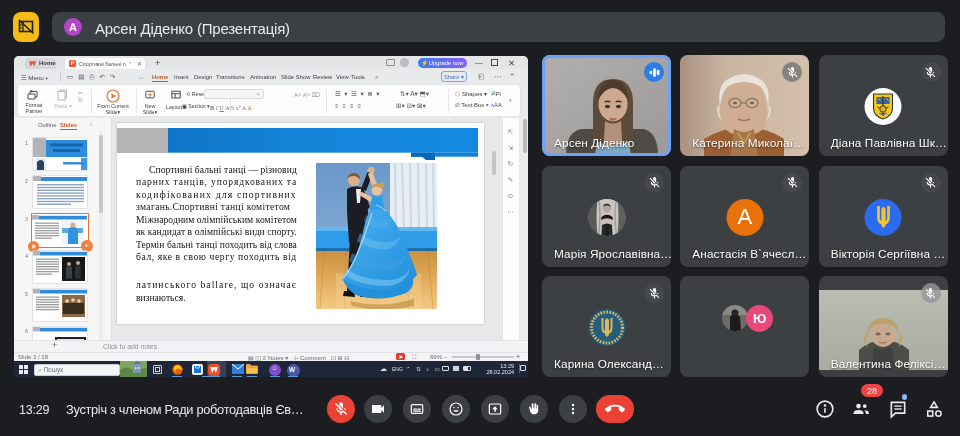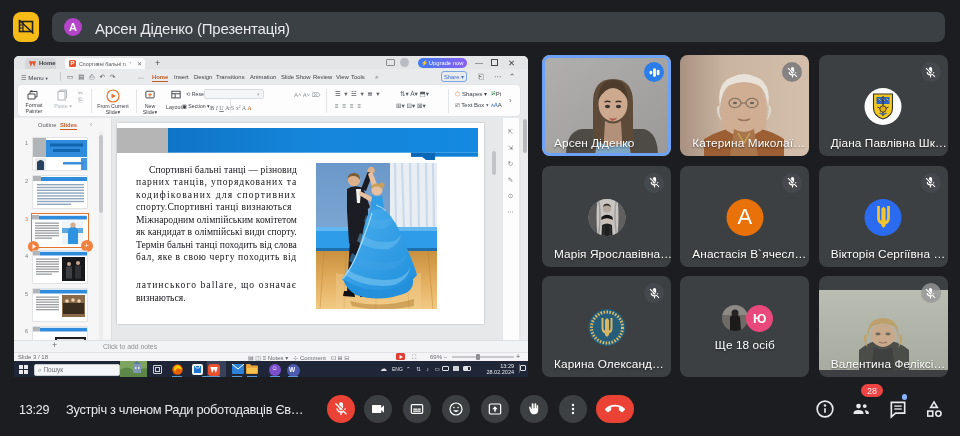--- a/index.html
+++ b/index.html
@@ -297,21 +297,21 @@
         <rect x="0" y="0" width="310" height="24.7" fill="url(#bband)"></rect>
         <rect x="243" y="24.7" width="67" height="4" fill="#1080d6"></rect>
         <path d="M243 24.7 L267 24.7 L267 32 L258 32 L254 28.7 L243 28.7 Z" fill="#0a67b8"></path>
       </svg>
 
       <div class="abs" id="slidetext" style="left:19px;top:41px;width:161px;font-family:'Liberation Serif',serif;font-size:9.6px;
         line-height:12.42px;color:#15151a;">
         <div style="padding-left:13px;letter-spacing:.08px;">Спортивні бальні танці — різновид</div>
         <div style="letter-spacing:.84px;">парних танців, упорядкованих та</div>
         <div style="letter-spacing:1.21px;">кодифікованих для спортивних</div>
-        <div style="letter-spacing:.32px;">спорту.Спортивні танці визнаються</div>
+        <div style="letter-spacing:.32px;">змагань.Спортивні танці комітетом</div>
         <div style="letter-spacing:.06px;">Міжнародним олімпійським комітетом</div>
         <div style="letter-spacing:.06px;">як кандидат в олімпійські види спорту.</div>
         <div style="letter-spacing:.03px;">Термін бальні танці походить від слова</div>
         <div style="letter-spacing:.58px;">бал, яке в свою чергу походить від</div>
         <div style="letter-spacing:1.06px;margin-top:16px;">латинського ballare, що означає</div>
         <div>визнаються.</div>
       </div>
 
       <svg class="abs" style="left:199px;top:39.5px;filter:blur(.4px);" width="121" height="146" viewBox="0 0 121 146">
         <defs>
@@ -608,21 +608,20 @@
     <div class="abs" style="left:42px;top:29px;width:26px;height:26px;border-radius:50%;background:#4a4a4c;overflow:hidden;">
       <svg width="26" height="26" viewBox="0 0 26 26" style="filter:blur(.4px);">
           <rect width="26" height="26" fill="#6e6b67"></rect>
           <rect width="26" height="10" fill="#8d8a85"></rect>
       <path d="M8 26 L8 12 Q13 6 18 12 L19 26Z" fill="#1c1b1a"></path>
           <circle cx="13" cy="8" r="3.5" fill="#262423"></circle>
         </svg>
     </div>
     <div class="abs" style="left:66px;top:28.5px;width:27px;height:27px;border-radius:50%;background:#e9487c;color:#fff;
       font-size:13px;font-weight:bold;text-align:center;line-height:27px;">Ю</div>
-    <div class="tname tname-c" style="bottom:25px;">Ще 18 осіб</div>
   </div>
 
   <div class="tile" style="left:818.7px;top:276.3px;text-decoration:underline;">
     <svg width="129" height="80" viewBox="0 0 129 80" preserveAspectRatio="none" style="position:absolute;left:0;top:14px;filter:blur(.5px);">
       <defs>
           <linearGradient id="wall9" x1="0" y1="0" x2="0" y2="1">
         <stop offset="0" stop-color="#b9bdb2"></stop>
             <stop offset="1" stop-color="#a8ab9f"></stop>
           </linearGradient>
         </defs>

